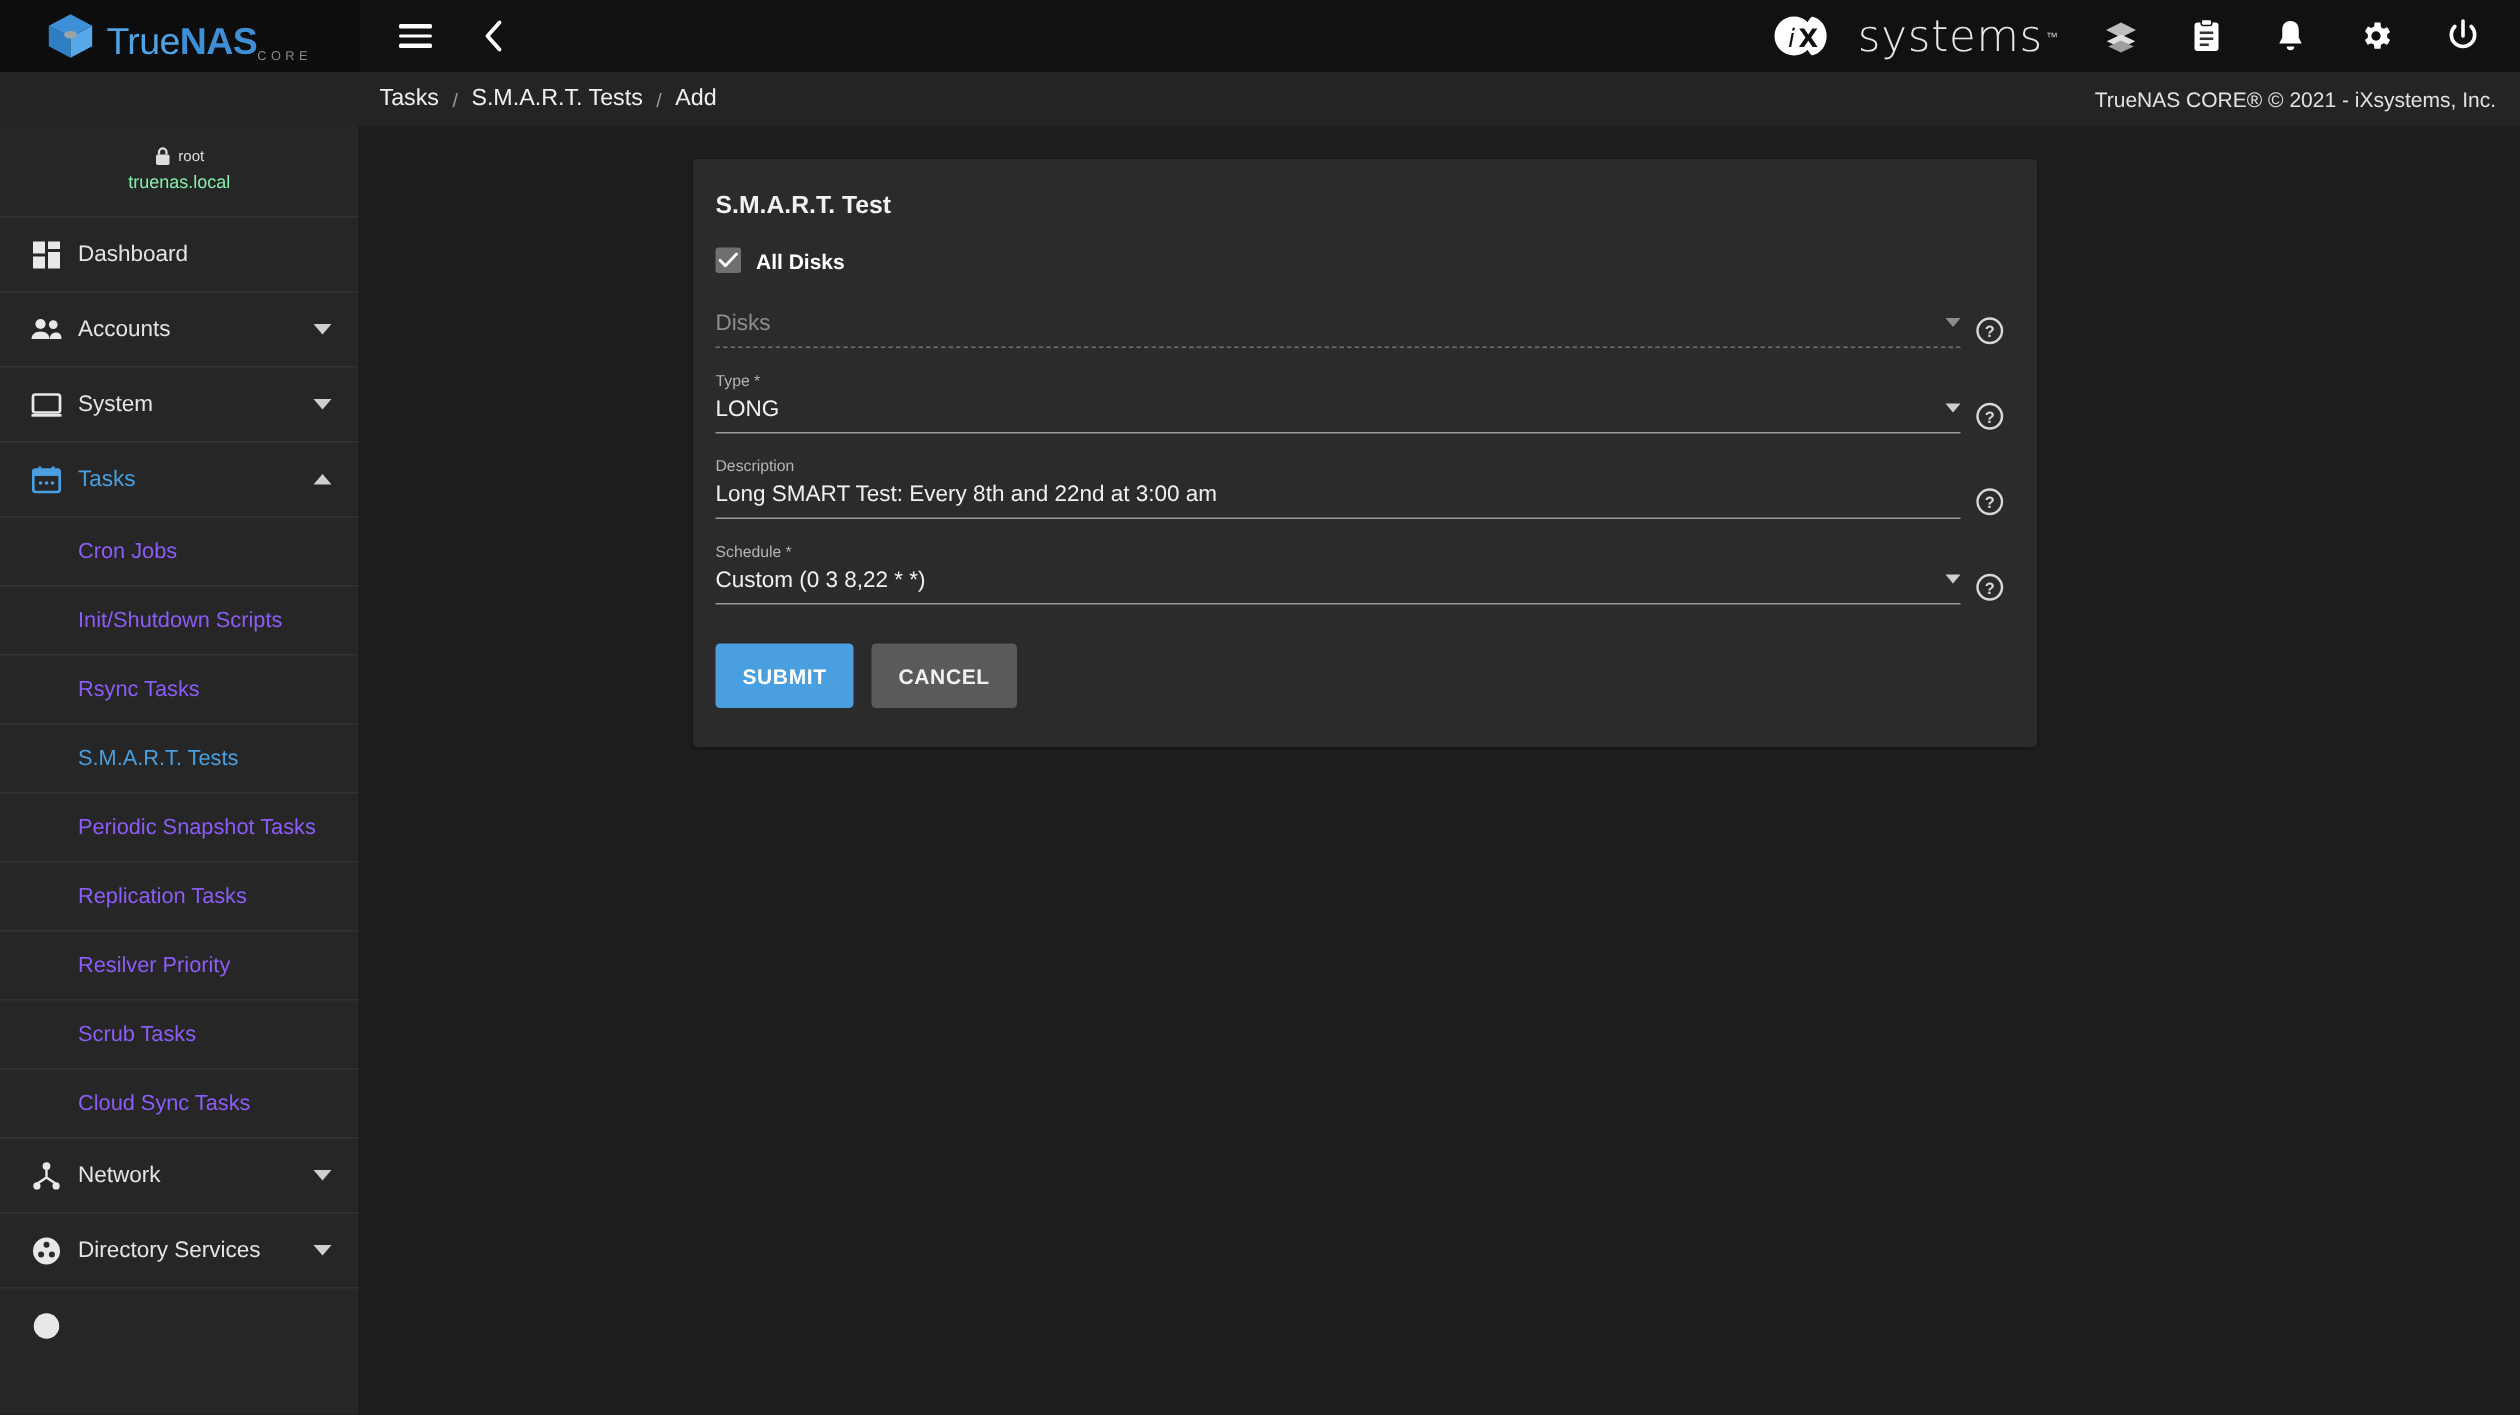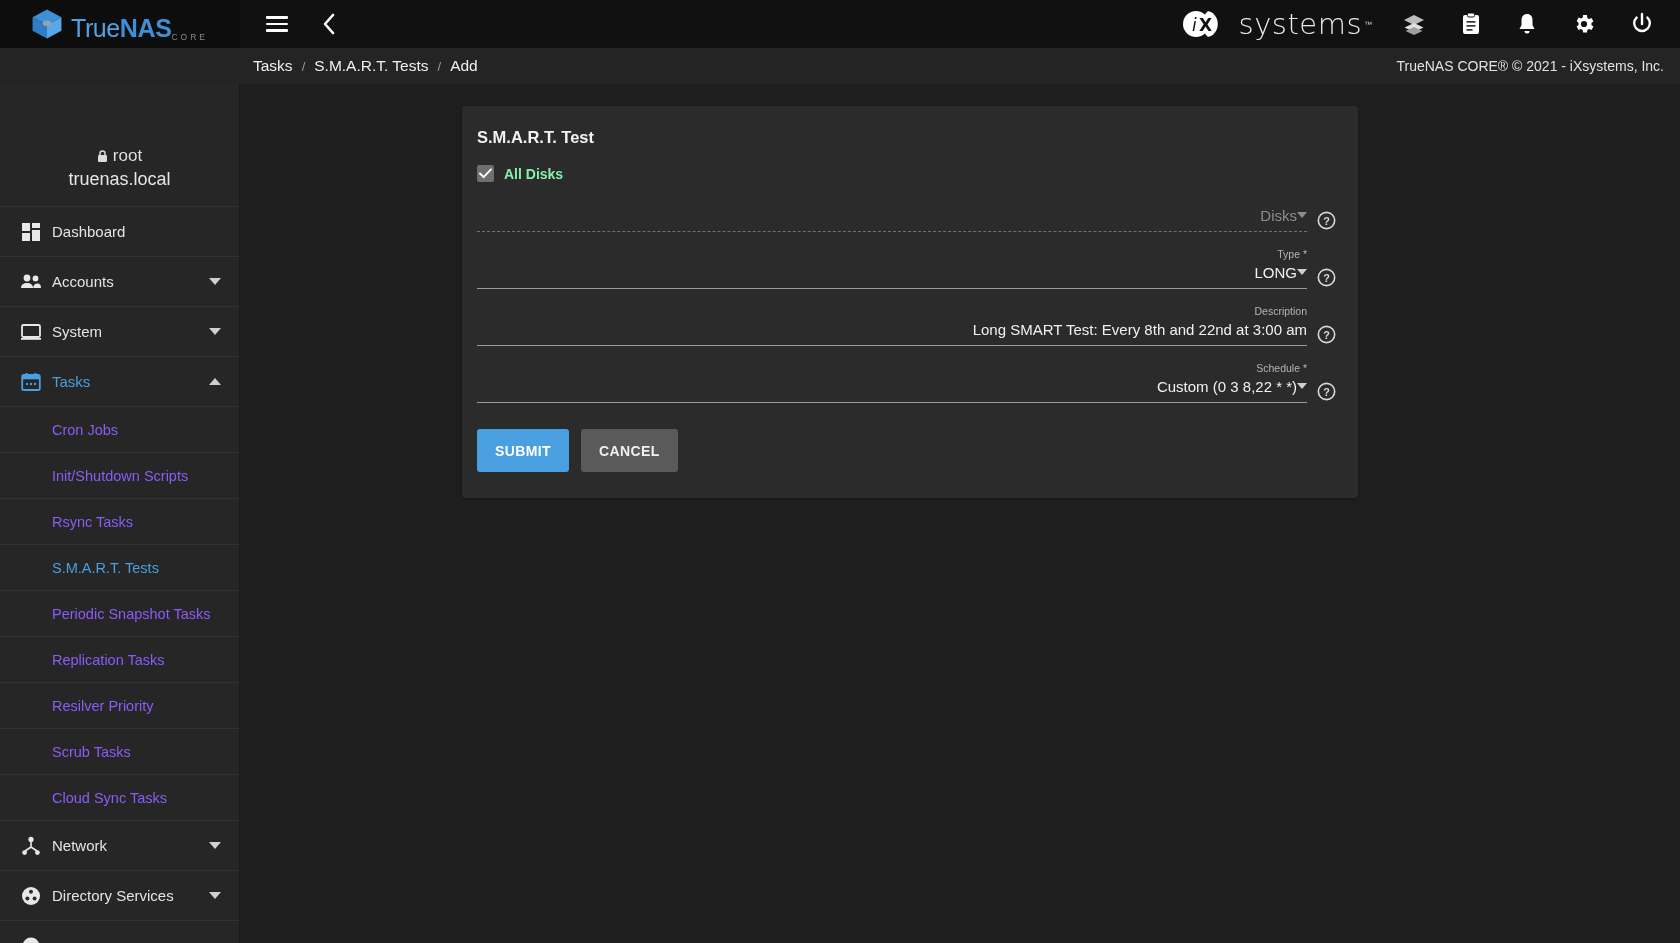--- a/index.html
+++ b/index.html
@@ -68,24 +68,24 @@
     background: #262626;
     overflow-y: auto; overflow-x: hidden;
     border-right: 1px solid #1a1a1a;
   }
   .sidebar::-webkit-scrollbar { width: 0px; }
   .user-block {
     padding: 14px 0 16px; text-align: center;
     border-bottom: 1px solid #333333;
   }
   .user-name {
-    color: #dfdfdf; font-size: 17px;
-    display: flex; align-items: center; justify-content: center; gap: 5px; margin-top: 48px;
-  }
-  .user-host { color: #e5e5e5; font-size: 18px; margin-top: 3px; }
+    color: #dfdfdf; font-size: 10px;
+    display: flex; align-items: center; justify-content: center; gap: 5px;
+  }
+  .user-host { color: #86efac; font-size: 12px; margin-top: 3px; }
 
   .nav-item {
     display: flex; align-items: center;
     height: 50px; padding: 0 18px 0 10px;
     border-bottom: 1px solid #333333;
     cursor: pointer; color: #e4e4e4;
   }
   .nav-ico {
     width: 42px; flex: 0 0 42px;
     display: flex; align-items: center; justify-content: center;
@@ -127,23 +127,23 @@
   }
 
   .check-row { display: flex; align-items: center; gap: 10px; margin-bottom: 24px; }
   .checkbox {
     width: 17px; height: 17px; border-radius: 2px;
     background: #6f6f6f;
     display: flex; align-items: center; justify-content: center;
     cursor: pointer;
   }
   .checkbox svg { display:block; }
-  .check-label { color: #86efac; font-size: 14px; font-weight: 700; }
-
-  .field { position: relative; margin-bottom: 16px; text-align: right; }
+  .check-label { color: #ffffff; font-size: 14px; font-weight: 700; }
+
+  .field { position: relative; margin-bottom: 16px; }
   .field-row { display: flex; align-items: flex-end; gap: 10px; }
   .field-main { flex: 1 1 auto; }
   .field-label {
     font-size: 10.5px; color: #b4b4b4; margin-bottom: 3px; display: block;
   }
   .field-value {
     color: #f0f0f0; font-size: 15px; line-height: 20px;
     min-height: 20px; padding-bottom: 5px;
     border-bottom: 1px solid #9a9a9a;
     display: flex; align-items: center;

